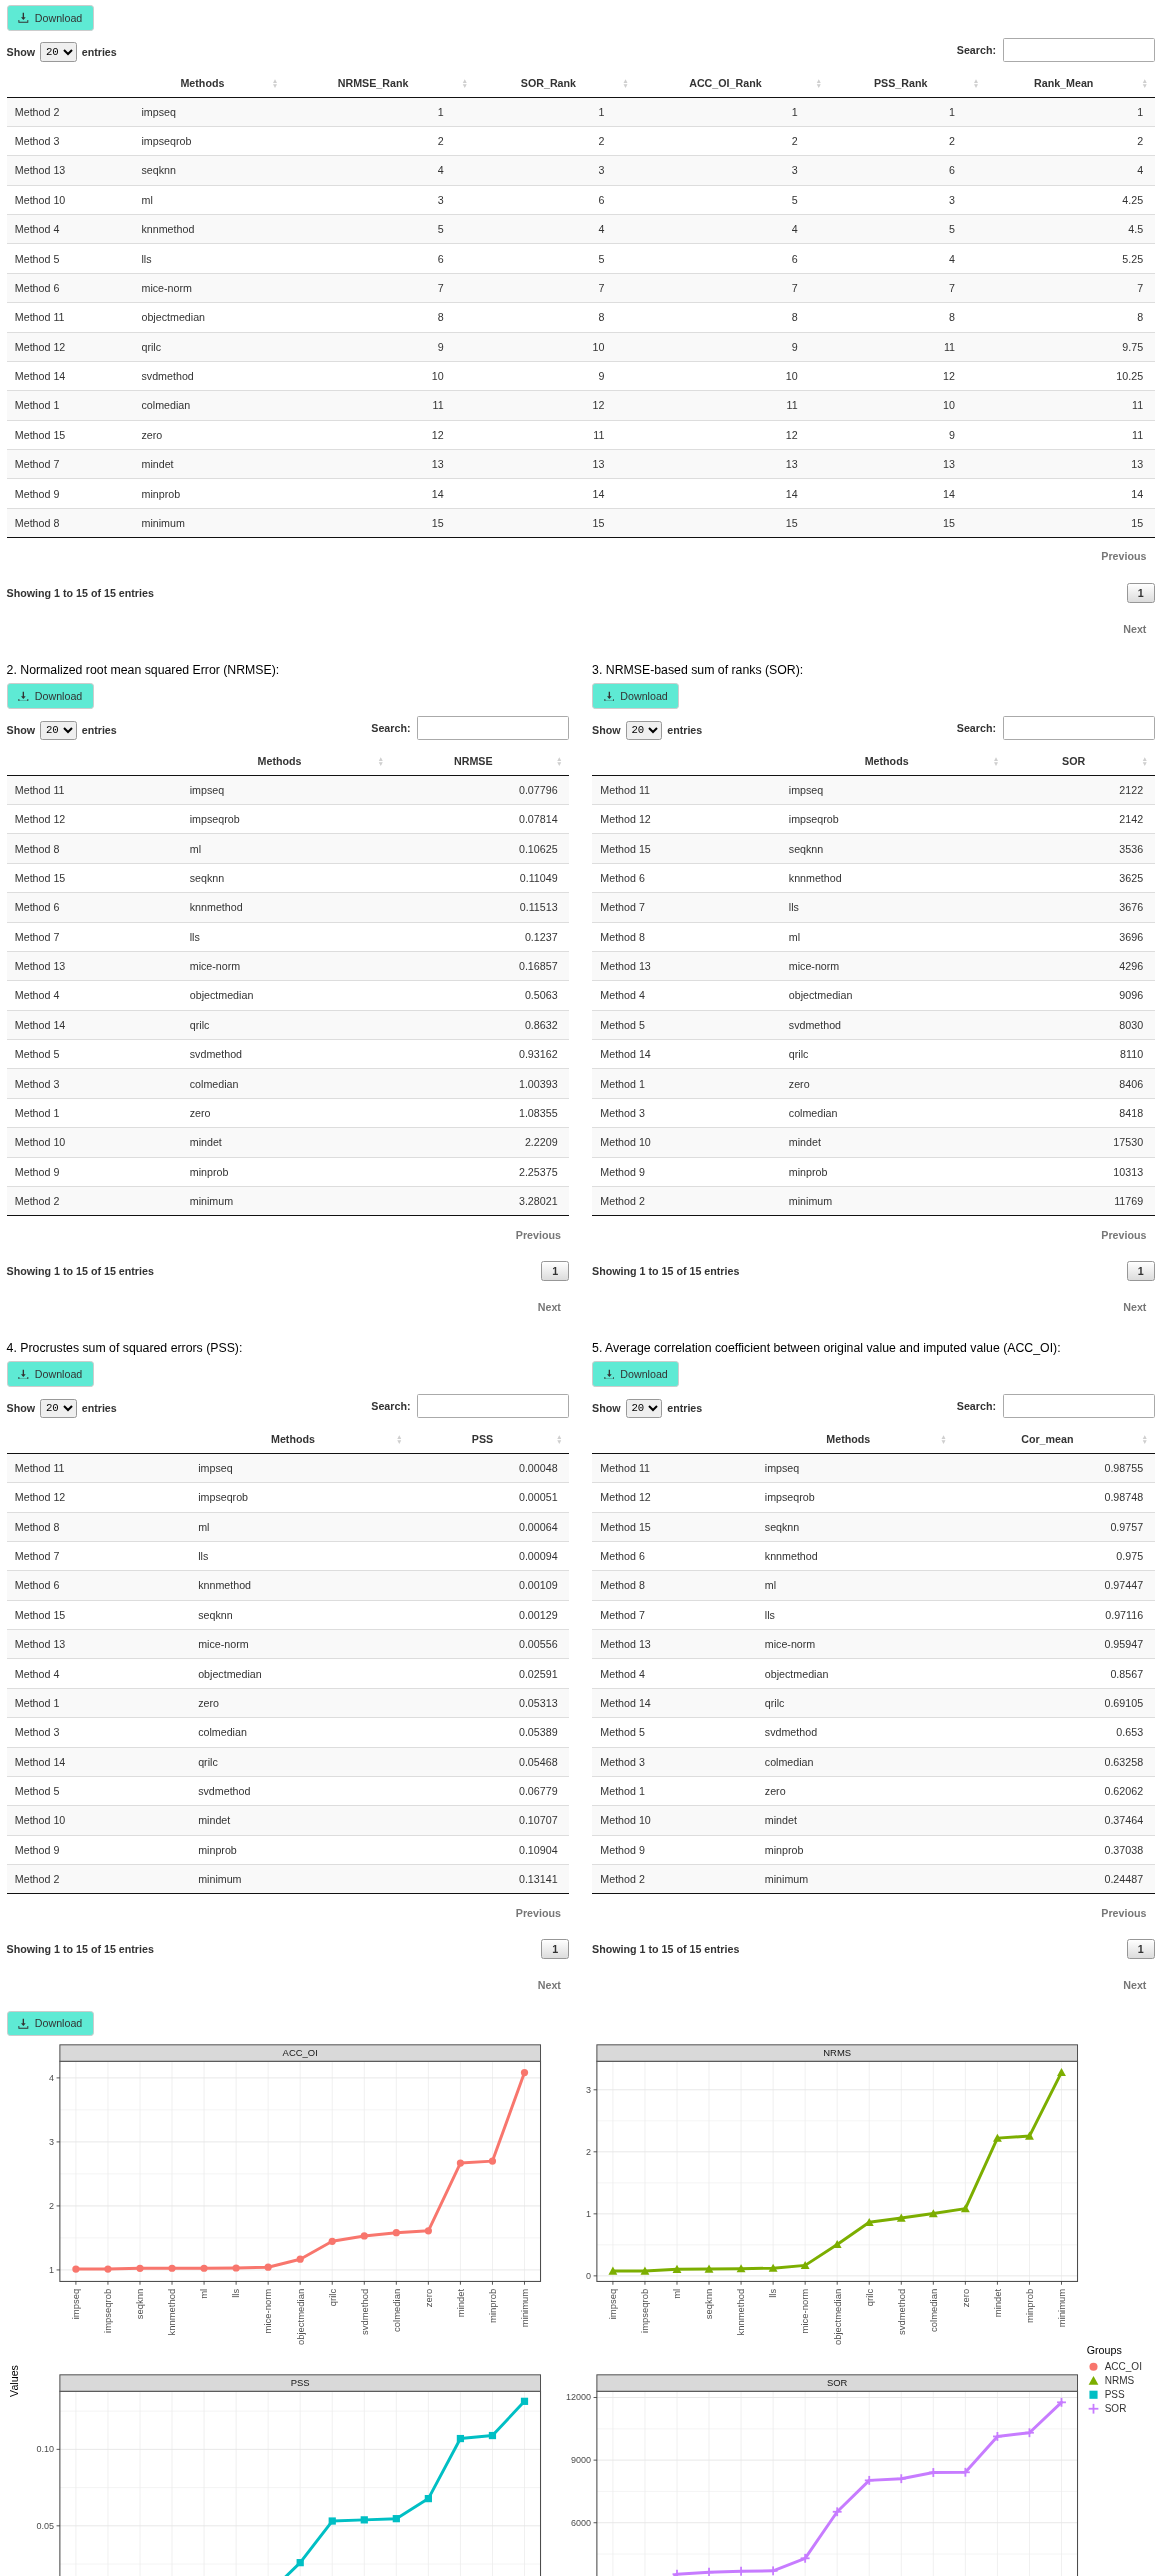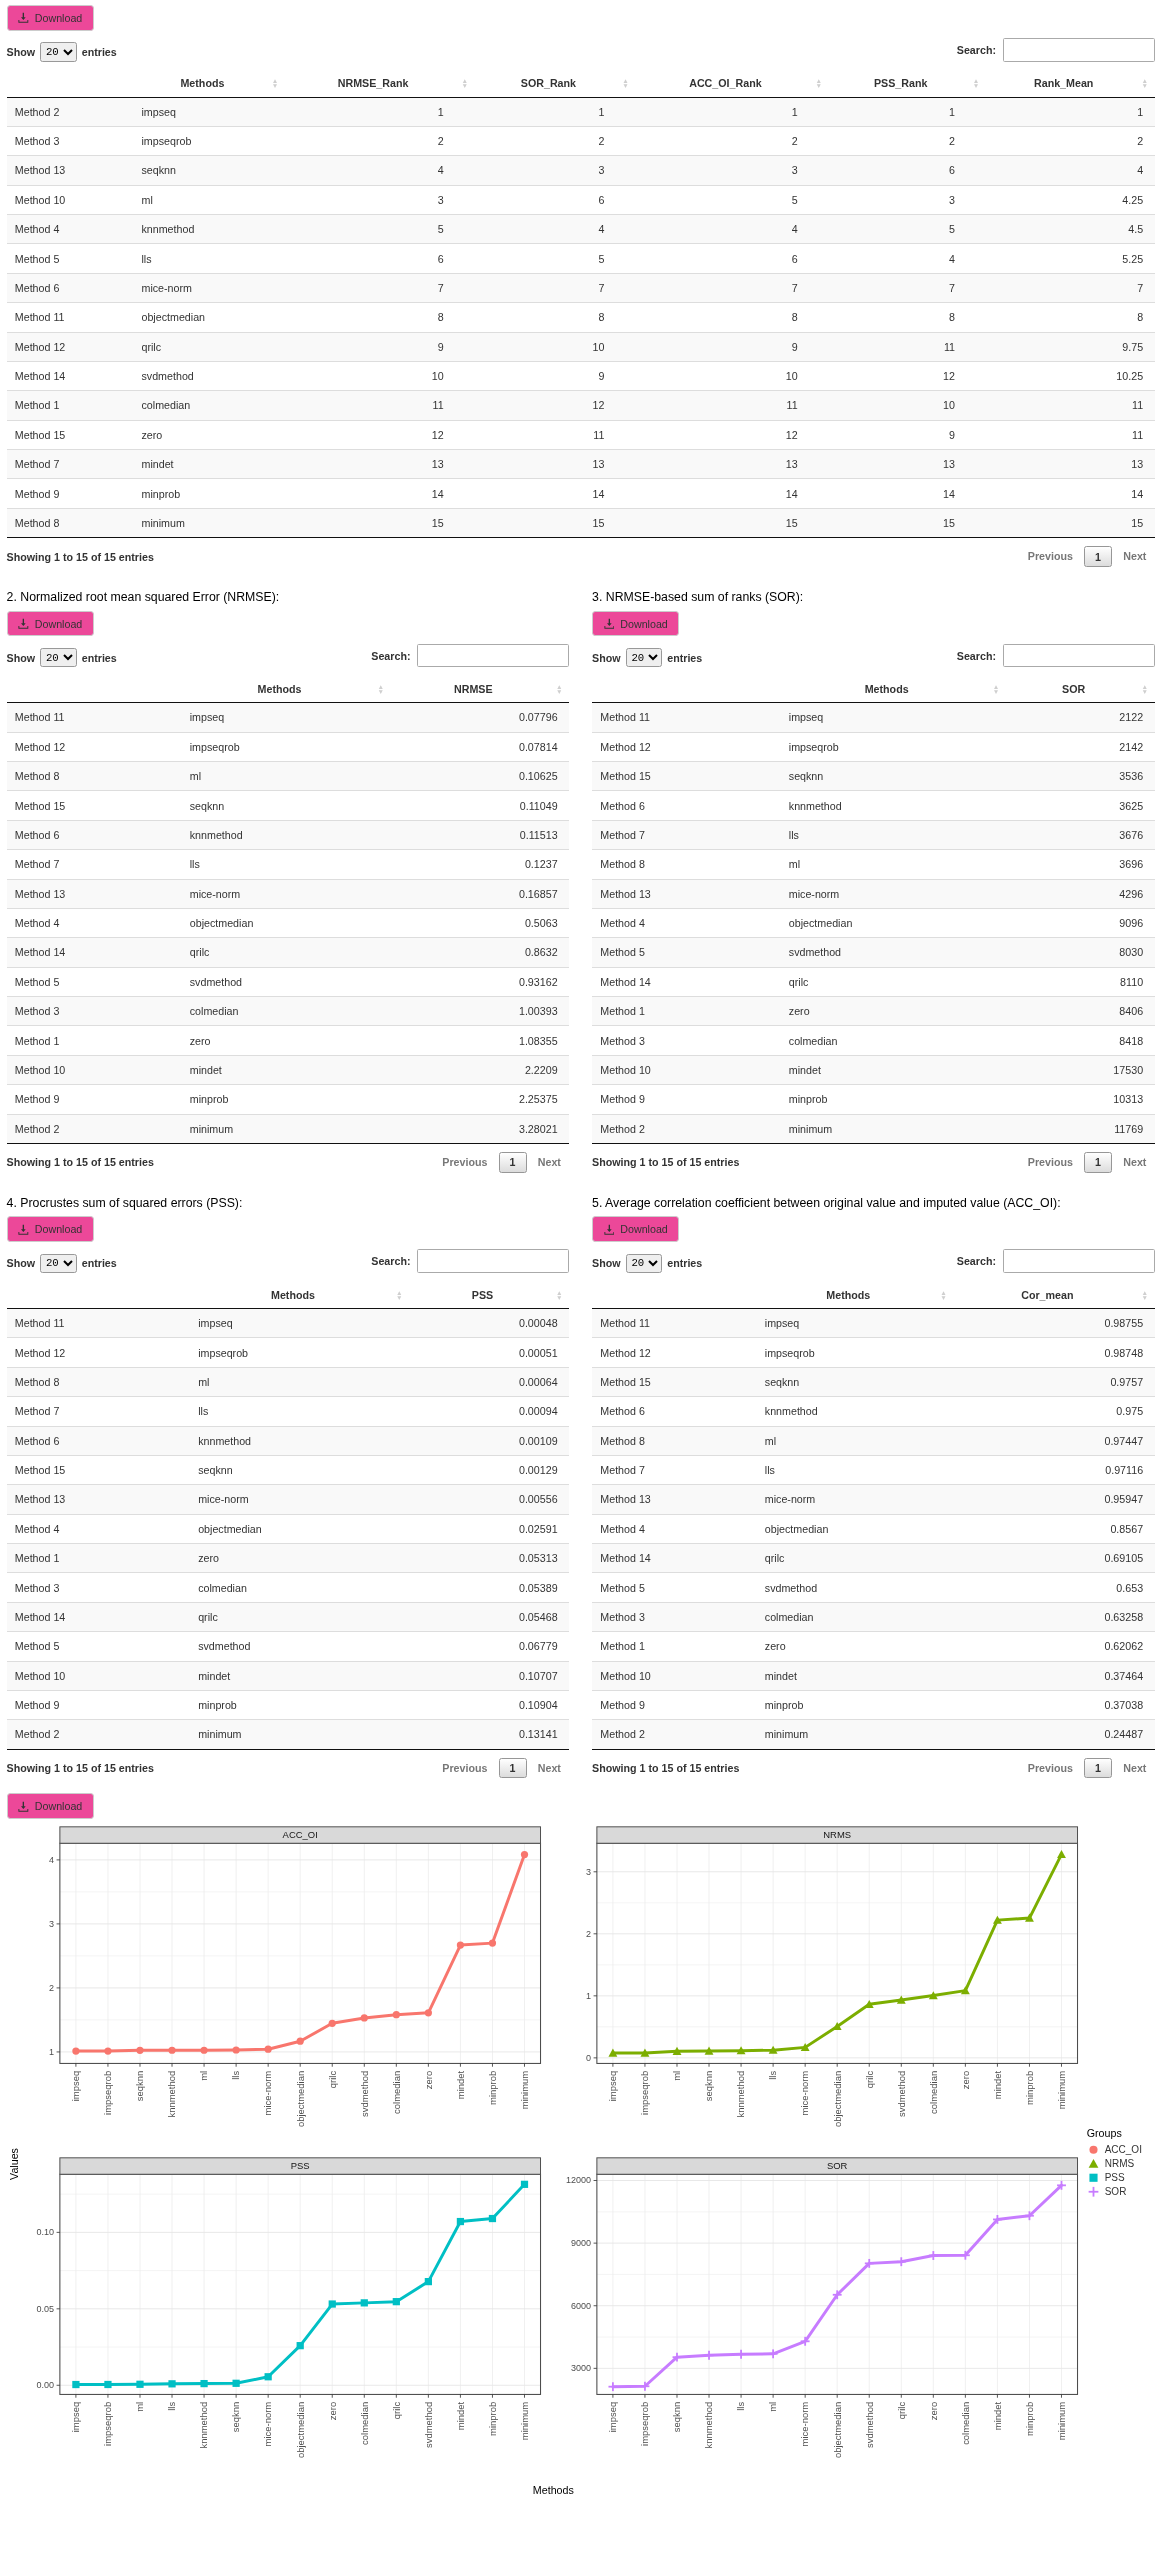--- a/index.html
+++ b/index.html
@@ -1,37 +1,37 @@
 <!DOCTYPE html>
 <html style="font-size:13px"><head>
 <meta charset="utf-8">
 <style>
   html,body{margin:0;padding:0;background:#fff;}
   body{font-family:"Liberation Sans",sans-serif;font-size:10.7px;color:#333;width:1148px;padding:5px 6.6px;}
   .section-title{font-size:12.3px;font-weight:400;color:#000;margin:8.2px 0 6.6px 0;}
   .dl-btn{display:inline-flex;align-items:center;gap:5.8px;padding:5.8px 10.7px;border:0.8px solid #ccc;border-radius:3.3px;
-          background:#ec4899;color:#333;font-size:10.7px;cursor:pointer;margin-bottom:5.8px;}
+          background:#5eead4;color:#333;font-size:10.7px;cursor:pointer;margin-bottom:5.8px;}
   .dl-btn svg{display:block;}
   .dt-controls{display:flex;justify-content:space-between;align-items:flex-end;margin:1.6px 0 8.2px 0;font-weight:700;}
   .dt-length{display:flex;align-items:center;gap:5px;}
   .dt-length select{padding:1.6px 0.8px;border:0.8px solid #999;border-radius:2.5px;font-size:10.7px;font-family:Liberation Mono, monospace;}
   .dt-search{display:flex;align-items:center;gap:6.6px;}
   .dt-search input{width:140px;height:20px;border:0.8px solid #aaa;border-radius:1.6px;padding:0.8px 5px;font-family:inherit;}
   table.dt{width:100%;border-collapse:collapse;border-bottom:0.8px solid #111;}
   .dt thead th{position:relative;padding:7.4px 21.4px 7.4px 8.2px;text-align:center;border-bottom:1.6px solid #111;
                font-weight:700;white-space:nowrap;font-size:10.7px;}
   .dt thead th.blank{padding:7.4px 8.2px;}
   .dt tbody td{padding:8.2px 8.2px;border-top:0.8px solid #ddd;font-size:10.7px;}
   .dt tbody tr:nth-child(odd){background:#f9f9f9;}
   .dt td.num{text-align:right;padding-right:31px;}
   .dt td.num:last-child{padding-right:11.5px;}
   .sort{position:absolute;right:6.6px;top:50%;transform:translateY(-50%);display:flex;flex-direction:column;line-height:5px;}
   .sort i{font-style:normal;font-size:6.6px;color:#cfcfcf;}
   .dt-footer{display:flex;justify-content:space-between;align-items:center;margin:8.2px 0 15px 0;font-weight:bold;}
-  .dt-paging{display:flex;align-items:flex-start;gap:3px;}
+  .dt-paging{display:flex;align-items:flex-end;gap:16px;flex-direction:column;}
   .page-btn{padding:4.1px 8.2px;color:#777;cursor:pointer;}
   .page-current{padding:3.3px 10px;border:0.8px solid #979797;border-radius:2.5px;
                 background:linear-gradient(#fff,#dcdcdc);color:#333;cursor:pointer;}
   .row2{display:flex;gap:23px;align-items:flex-start;}
   .col{flex:1;min-width:0;}
   .fig-area{display:flex;margin-top:1.6px;}
   .values-label{width:15px;align-self:center;display:flex;justify-content:center;}
   .values-label span{transform:rotate(-90deg);white-space:nowrap;font-size:10.7px;color:#000;}
   .fig-grid{display:grid;grid-template-columns:repeat(2,526px);gap:3.3px 11.5px;}
   .xlabel{text-align:center;font-size:10.7px;color:#000;margin:0 0 5px 0;}

